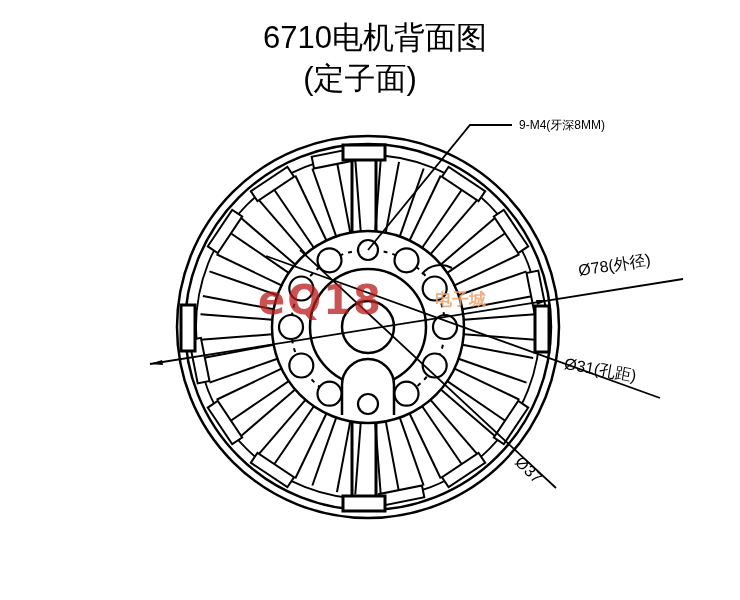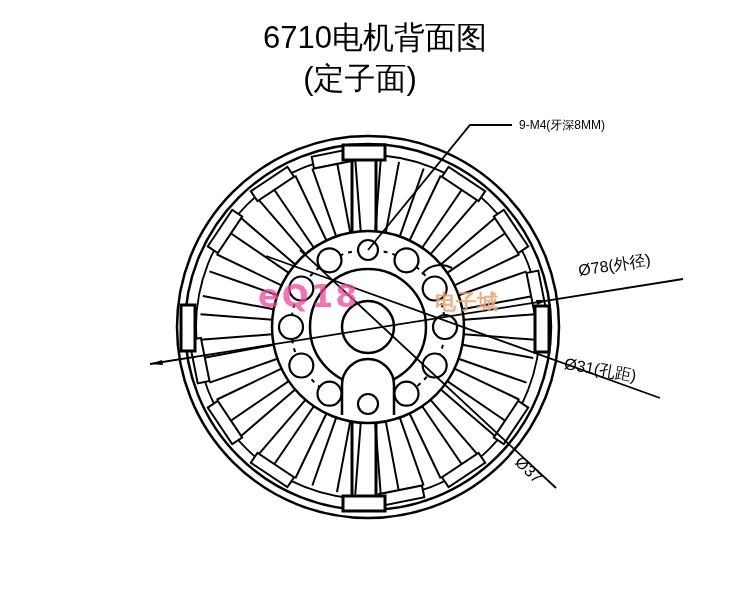--- a/index.html
+++ b/index.html
@@ -7,22 +7,22 @@
          font-family: "Liberation Sans", "DejaVu Sans", sans-serif; color: #000; }
   .title { position: absolute; left: 0; width: 740px; text-align: center; font-size: 31px; line-height: 34px; }
   #title-main { top: 21px; left: 5px; }
   #title-sub { top: 62px; left: -10px; }
   .label { position: absolute; font-size: 12px; white-space: nowrap; line-height: 18px; }
   #lbl-m4 { left: 519px; top: 116px; }
   #lbl-78 { left: 580px; top: 262px; transform: rotate(-9deg); transform-origin: left bottom; font-size: 16px; }
   #lbl-31 { left: 566px; top: 355px; transform: rotate(10deg); transform-origin: left top; font-size: 16px; }
   #lbl-37 { left: 524px; top: 453px; transform: rotate(45deg); transform-origin: left top; font-size: 16px; }
   svg { position: absolute; left: 0; top: 0; }
-  .wm { position: absolute; left: 258px; top: 277px; font-weight: bold; font-size: 32px; color: #ec4899; opacity: 0.75; letter-spacing: 2px; font-family: "DejaVu Sans", sans-serif; }
-  .wm-sub { position: absolute; left: 435px; top: 288px; font-size: 21px; font-weight: bold; color: #e9a36f; opacity: 0.85; }
+  .wm { position: absolute; left: 258px; top: 277px; font-weight: bold; font-size: 40px; color: #b91c1c; opacity: 0.75; letter-spacing: 2px; font-family: "DejaVu Sans", sans-serif; }
+  .wm-sub { position: absolute; left: 435px; top: 288px; font-size: 17px; font-weight: bold; color: #e9a36f; opacity: 0.85; }
 </style>
 </head>
 <body>
 
 <div class="title" id="title-main">6710电机背面图</div>
 <div class="title" id="title-sub">(定子面)</div>
 
 <svg width="740" height="600" viewBox="0 0 740 600">
   <g stroke="#000" fill="none" stroke-width="2.2">
 

